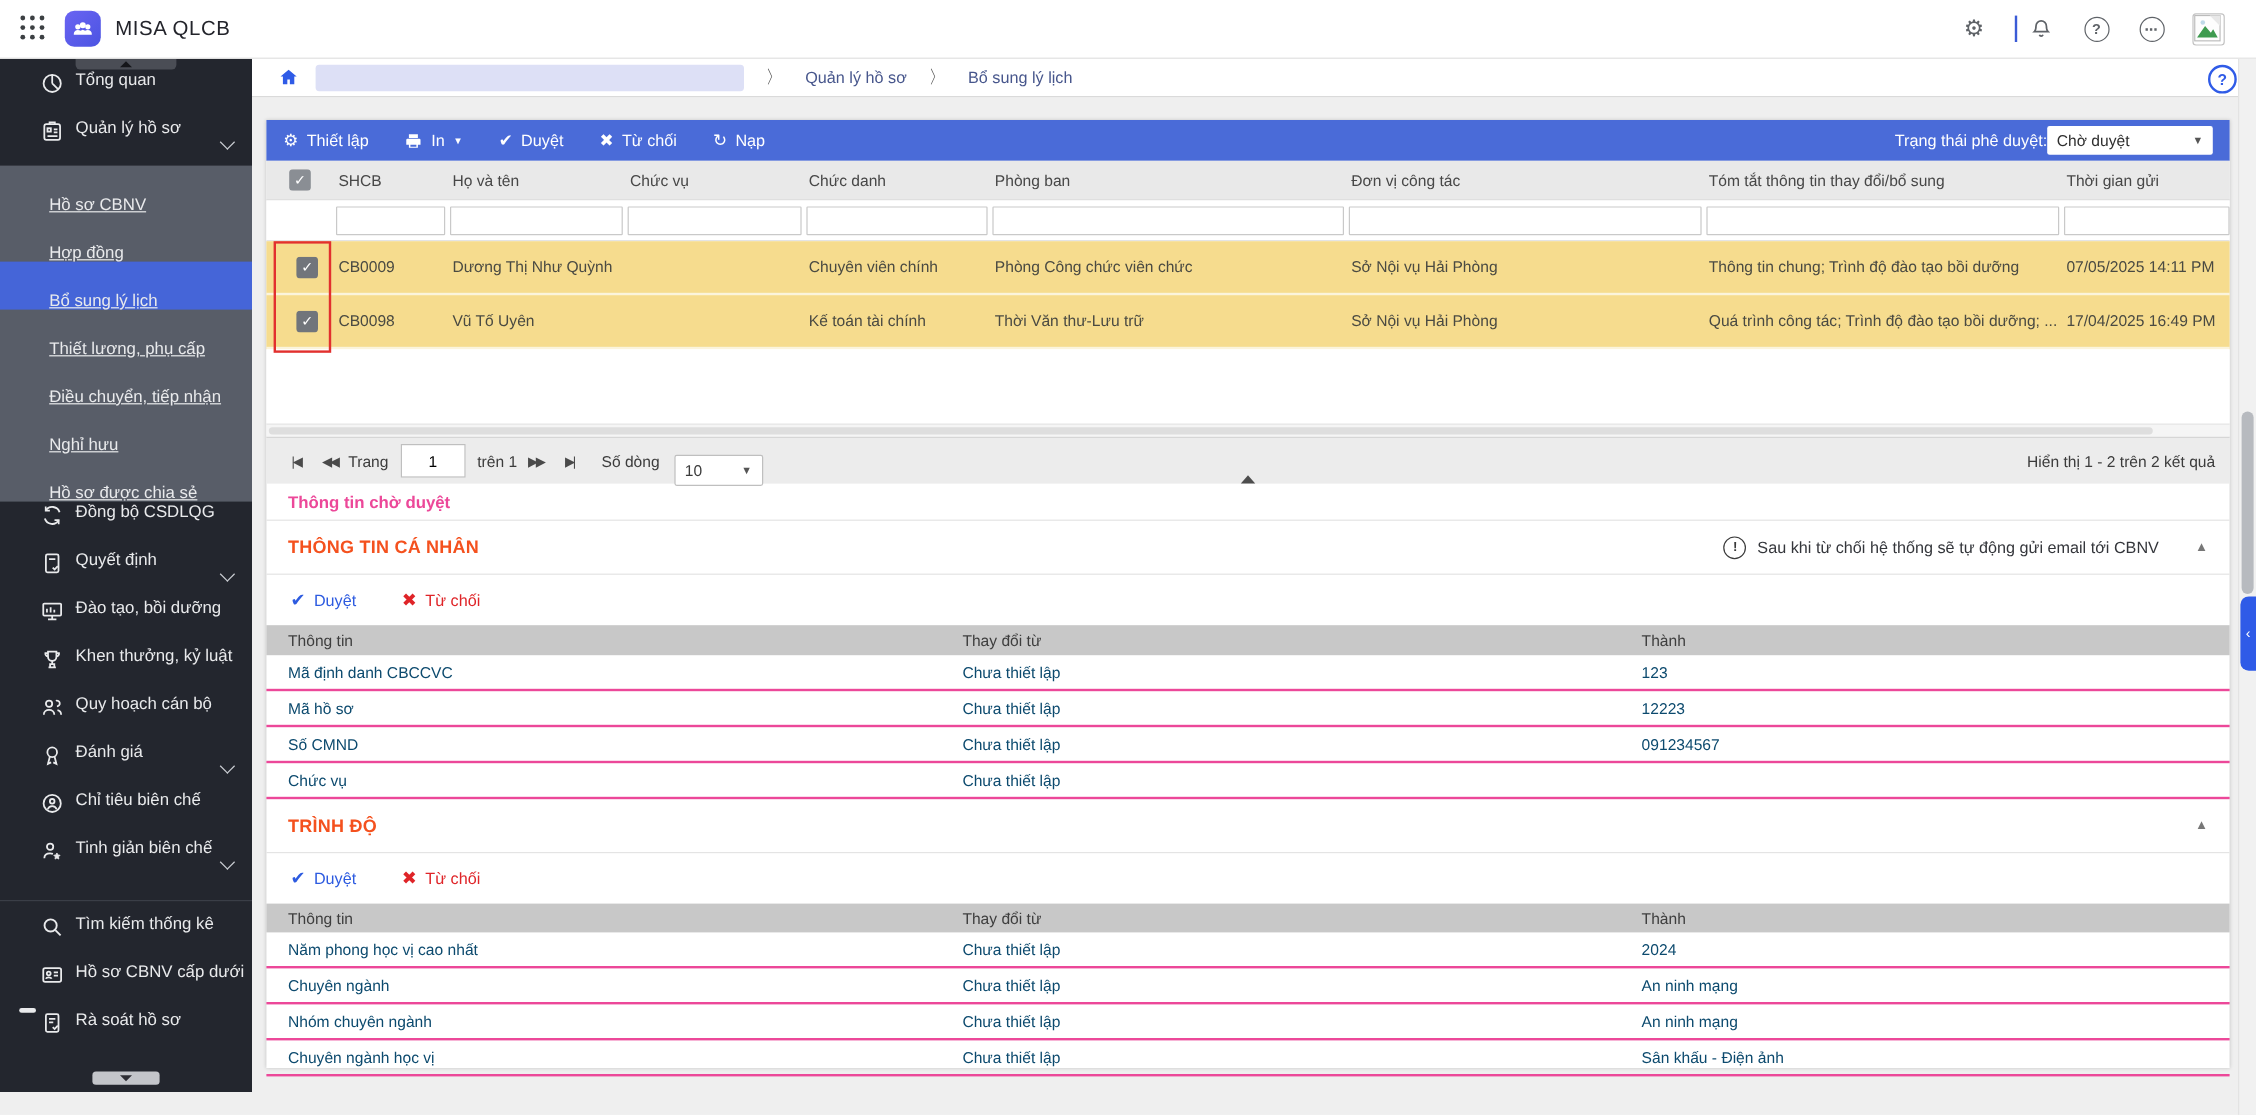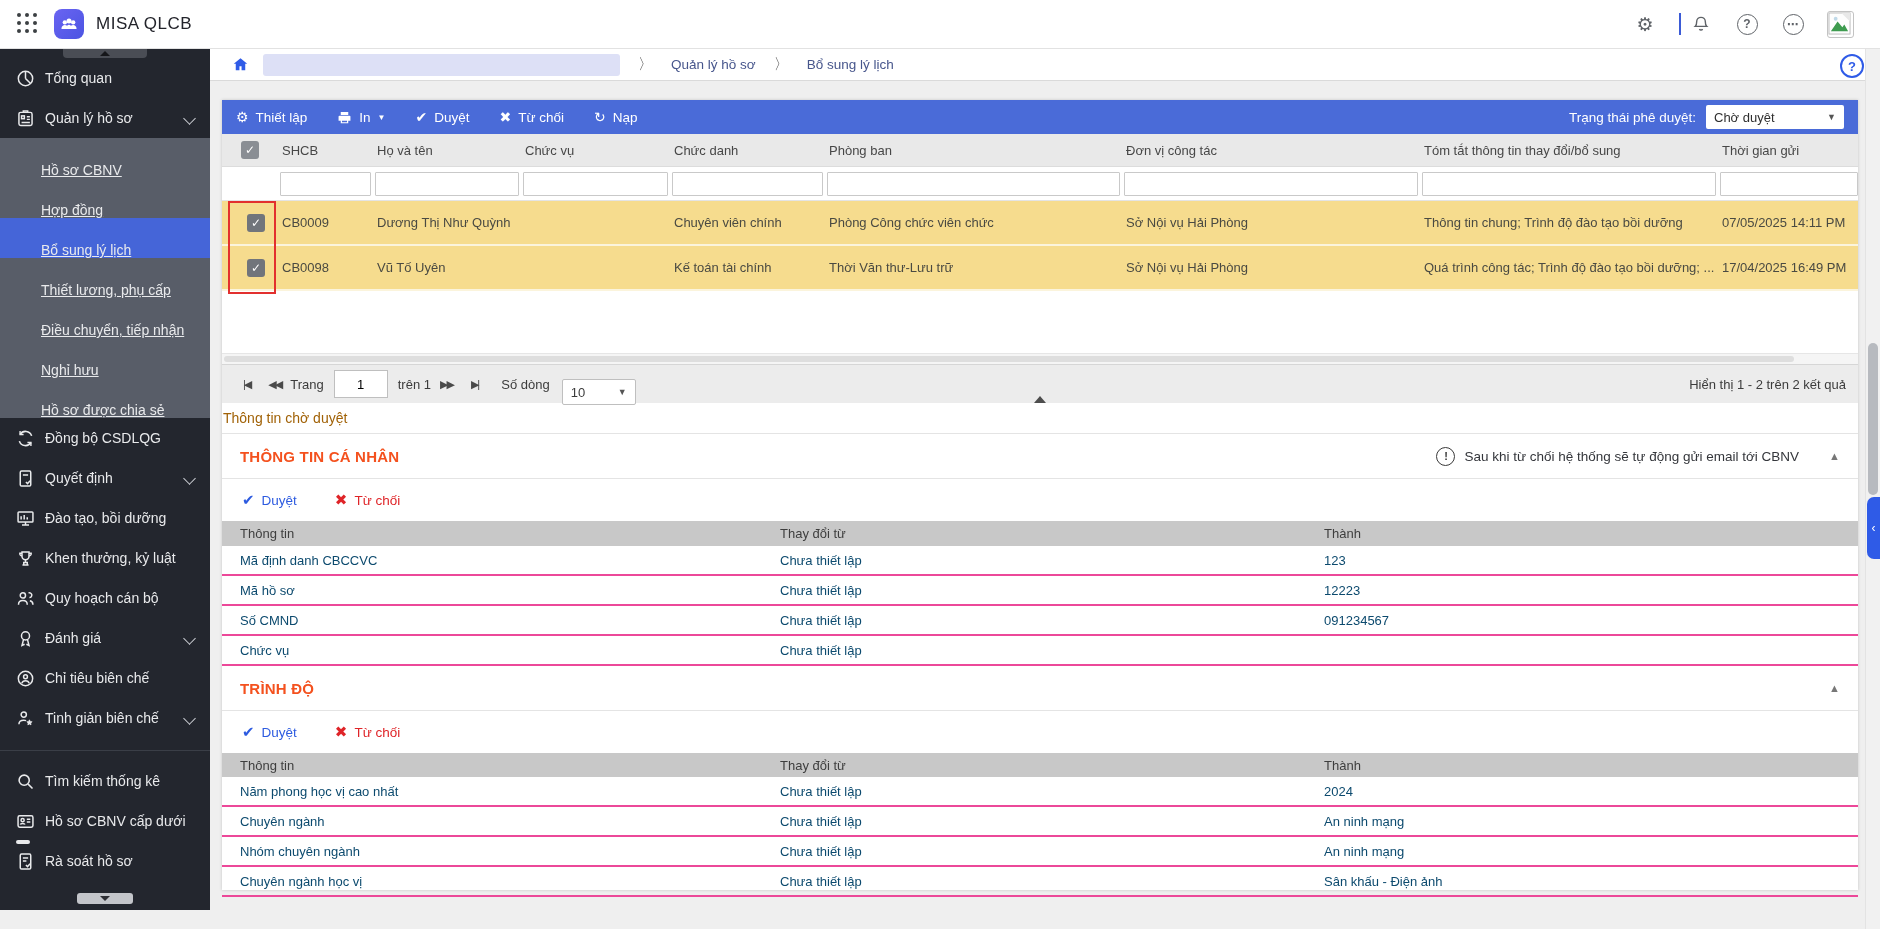--- a/index.html
+++ b/index.html
@@ -25,21 +25,21 @@
   
   .sidebar{position:absolute;left:0;top:48px;width:210px;height:862px;background:#23262E;
     color:#E9EAEC;z-index:20;font-size:14px;}
   .scrollpill-top{position:absolute;left:63px;top:1px;width:84px;height:9px;background:#4A4D55;
     border-radius:0 0 4px 4px;display:flex;align-items:center;justify-content:center;}
   .scrollpill-top i{border-left:5px solid transparent;border-right:5px solid transparent;border-bottom:5px solid #15161A;}
   .scrollpill-bot{position:absolute;left:77px;bottom:6px;width:56px;height:11px;background:#C3C5CA;
     border-radius:3px;display:flex;align-items:center;justify-content:center;}
   .scrollpill-bot i{border-left:5px solid transparent;border-right:5px solid transparent;border-top:5px solid #2C2D33;}
   .sb-list{padding-top:10px;}
-  .sb-item{height:40px;display:flex;align-items:center;padding-left:14px;cursor:pointer;position:relative;}
+  .sb-item{height:40px;display:flex;align-items:flex-start;padding-left:32px;cursor:pointer;position:relative;}
   .sb-item .ic{width:22px;height:22px;margin-right:9px;display:flex;align-items:center;justify-content:center;}
   .sb-sub{background:#585D68;}
   .sb-subitem{height:40px;display:flex;align-items:flex-end;padding-left:41px;cursor:pointer;text-decoration:underline;}
   .sb-subitem.active{background:#4565D8;}
   .chev{position:absolute;right:16px;top:16px;width:8px;height:8px;border-right:1.8px solid #CBCED4;
     border-bottom:1.8px solid #CBCED4;transform:rotate(45deg);}
   .sb-div{border-top:1px solid #3A3E47;margin:12px 0 10px 0;}
   .sb-dash{position:absolute;left:16px;top:792px;width:14px;height:4px;background:#E9EAEC;border-radius:2px;}
   
   .bcbar{position:absolute;left:210px;top:48px;width:1670px;height:31px;background:#fff;
@@ -52,21 +52,21 @@
     border-radius:50%;background:#fff;color:#2F5BE7;font-size:13px;font-weight:bold;display:flex;
     align-items:center;justify-content:center;z-index:40;cursor:pointer;}
   
   .panel{position:absolute;left:222px;top:100px;width:1636px;height:790px;background:#fff;
     box-shadow:0 0 3px rgba(0,0,0,.18);z-index:10;}
   
   .toolbar{height:34px;background:#4A6BD8;display:flex;align-items:center;color:#fff;
     font-size:13.5px;padding:0 14px;}
   .tbtn{display:flex;align-items:center;gap:7px;margin-right:30px;cursor:pointer;white-space:nowrap;}
   .tbtn .g{font-size:14px;}
-  .tb-status{margin-left:auto;display:flex;align-items:center;gap:10px;}
+  .tb-status{margin-left:auto;display:flex;align-items:center;}
   .sel{width:122px;height:24px;background:#fff;border-radius:2px;color:#2F2F2F;font-size:13px;
     display:flex;align-items:center;padding:0 8px;cursor:pointer;}
   .sel .arr{margin-left:auto;color:#555;font-size:9px;}
   
   .gcols{display:grid;grid-template-columns:54px 95px 148px 149px 155px 297px 298px 298px 1fr;}
   .grid-head{height:32px;background:#E9E9E9;align-items:center;font-size:13px;color:#474747;
     border-bottom:1px solid #DCDCDC;}
   .grid-head>div,.grow>div{padding-left:6px;overflow:hidden;white-space:nowrap;text-overflow:ellipsis;}
   .grid-head>div:first-child{padding-left:0;}
   .filterrow{height:33px;background:#fff;border-bottom:1px solid #E4E4E4;align-items:center;}
@@ -87,35 +87,35 @@
   .pg-input{width:48px;height:24px;border:1px solid #BFBFBF;background:#fff;text-align:center;
     font-size:13px;margin:0 10px;outline:none;}
   .pg-sel{width:56px;height:24px;background:#fff;border:1px solid #BFBFBF;border-radius:2px;display:flex;
     align-items:center;padding:0 8px;margin-left:12px;cursor:pointer;font-size:13px;margin-top:16px;}
   .pg-sel .arr{margin-left:auto;font-size:9px;color:#555;}
   .pg-summary{margin-left:auto;color:#3C3C3C;}
   .splitter{position:absolute;left:50%;bottom:0;transform:translateX(-50%);width:40px;height:11px;
     display:flex;align-items:flex-end;justify-content:center;cursor:row-resize;}
   .splitter i{border-left:6px solid transparent;border-right:6px solid transparent;border-bottom:7px solid #4D4D4D;}
   
-  .d-title{height:30px;display:flex;align-items:center;padding-left:1px;font-size:14px;font-weight:normal;
-    color:#a16207;border-bottom:1px solid #E4E4E4;}
+  .d-title{height:30px;display:flex;align-items:center;padding-left:18px;font-size:14px;font-weight:bold;
+    color:#ec4899;border-bottom:1px solid #E4E4E4;}
   .sec-head{height:44px;display:flex;align-items:center;padding:0 18px;border-bottom:1px solid #E4E4E4;}
   .sec-title{color:#F4511E;font-weight:bold;font-size:15px;letter-spacing:.2px;}
   .sec-note{margin-left:auto;display:flex;align-items:center;gap:9px;font-size:13.5px;color:#34363B;}
   .note-ic{width:17px;height:17px;border:1.7px solid #3A3A3A;border-radius:50%;display:flex;
     align-items:center;justify-content:center;font-size:11px;font-weight:bold;color:#3A3A3A;}
   .collapse{margin-left:30px;color:#777;font-size:11px;cursor:pointer;}
   .collapse.pushr{margin-left:auto;}
   .actions{height:42px;display:flex;align-items:center;gap:38px;padding:0 20px;}
   .act{display:flex;align-items:center;gap:7px;font-size:13.5px;cursor:pointer;}
   .act.ok{color:#2D5BE0;}
   .act.no{color:#DF2428;}
   .act .g{font-size:15px;font-weight:bold;}
-  .dcols{display:grid;grid-template-columns:558px 544px 1fr;}
+  .dcols{display:grid;grid-template-columns:558px 544px 1fr;gap:22px;}
   .d-thead{height:25px;background:#C8C8C8;align-items:center;font-size:13px;color:#3E3E3E;}
   .d-thead>div:first-child,.d-row>div:first-child{padding-left:18px;}
   .d-row{height:28px;align-items:center;font-size:13px;color:#0c4a6e;border-bottom:2px solid #ec4899;}
   
   .vscroll{position:absolute;right:0;top:48px;width:14px;height:881px;background:#F1F1F1;
     border-left:1px solid #E3E3E3;z-index:25;}
   .vthumb{position:absolute;right:2px;top:295px;width:10px;height:152px;background:#B7BABF;border-radius:5px;}
   .sidetab{position:absolute;right:0;top:497px;width:13px;height:62px;background:#2F5BE7;
     border-radius:7px 0 0 7px;color:#fff;display:flex;align-items:center;justify-content:center;
     font-size:12px;z-index:26;cursor:pointer;}

